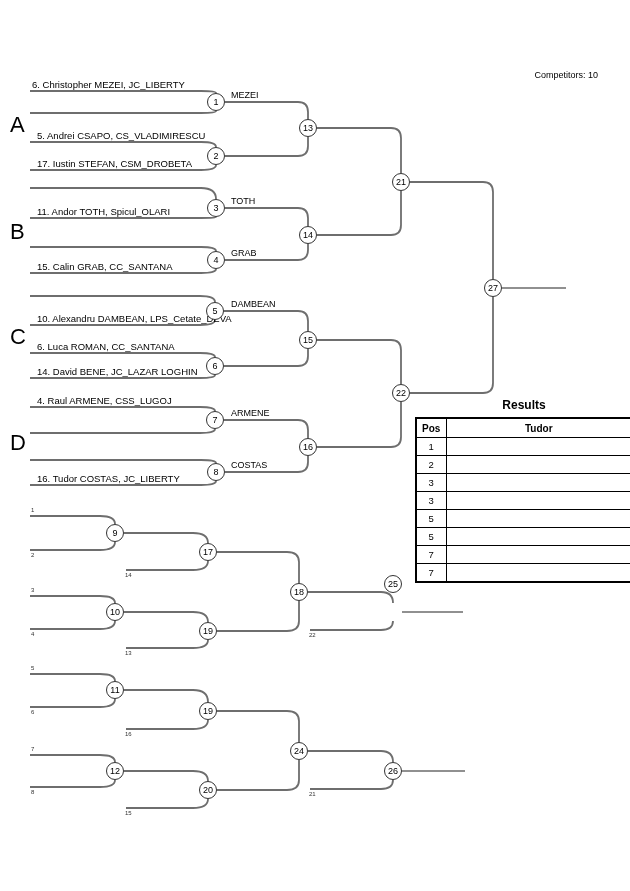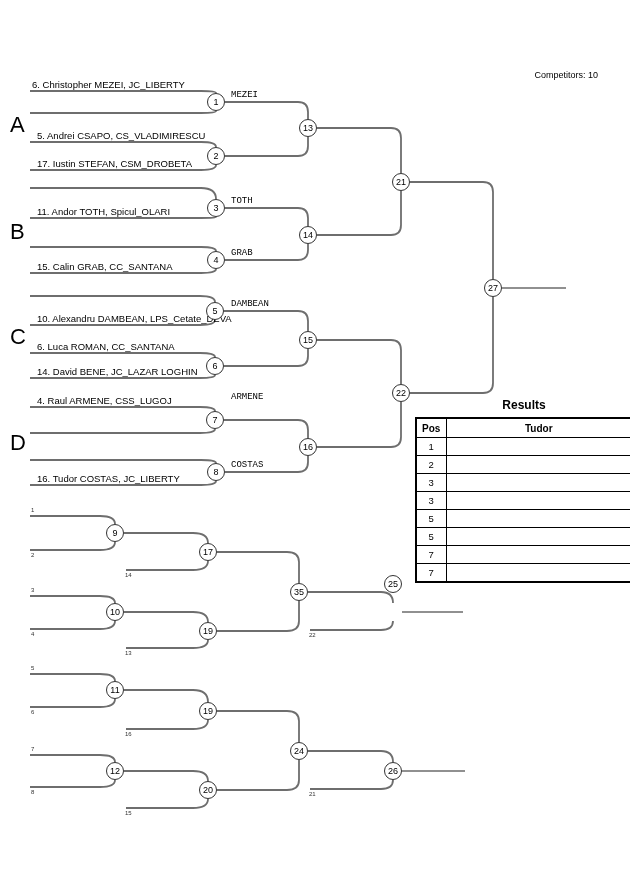--- a/index.html
+++ b/index.html
@@ -7,21 +7,21 @@
     position:relative;width:630px;height:891px;background:#ffffff;
     font-family:"Liberation Sans", sans-serif;color:#000;overflow:hidden;
   }
   .title{
     position:absolute;top:44px;left:0;width:630px;text-align:center;
     font-size:22px;font-weight:bold;white-space:pre;letter-spacing:.3px;
   }
   .competitors{position:absolute;top:70px;right:32px;font-size:9px;}
   svg.lines{position:absolute;left:0;top:0;}
   .entry{position:absolute;font-size:9.5px;white-space:nowrap;}
-  .winner{position:absolute;font-size:9px;white-space:nowrap;font-family:Liberation Mono, monospace;}
+  .winner{position:absolute;font-size:9px;white-space:nowrap;}
   .group-letter{position:absolute;font-size:22px;line-height:22px;}
   .match-circle{
     position:absolute;width:16px;height:16px;border:1.5px solid #333;
     border-radius:50%;background:#fff;font-size:9px;text-align:center;
     line-height:16px;z-index:5;
   }
   .tiny{position:absolute;font-size:6px;color:#333;line-height:6px;}
   .results{position:absolute;left:415px;top:398px;width:218px;}
   .results-title{text-align:center;font-weight:bold;font-size:12px;margin:0 0 5px 0;}
   .results table{border-collapse:collapse;width:100%;border:2px solid #000;table-layout:fixed;}
@@ -126,21 +126,21 @@
   <div class="entry" style="left:37px;top:313px">10. Alexandru DAMBEAN, LPS_Cetate_DEVA</div>
   <div class="entry" style="left:37px;top:341px">6. Luca ROMAN, CC_SANTANA</div>
   <div class="entry" style="left:37px;top:366px">14. David BENE, JC_LAZAR LOGHIN</div>
   <div class="entry" style="left:37px;top:395px">4. Raul ARMENE, CSS_LUGOJ</div>
   <div class="entry" style="left:37px;top:473px">16. Tudor COSTAS, JC_LIBERTY</div>
 
   <div class="winner" style="left:231px;top:90px">MEZEI</div>
   <div class="winner" style="left:231px;top:196px">TOTH</div>
   <div class="winner" style="left:231px;top:248px">GRAB</div>
   <div class="winner" style="left:231px;top:299px">DAMBEAN</div>
-  <div class="winner" style="left:231px;top:392px">ARMENE</div>
+  <div class="winner" style="left:231px;top:408px">ARMENE</div>
   <div class="winner" style="left:231px;top:460px">COSTAS</div>
 
   <div class="match-circle" style="left:207px;top:93px">1</div>
   <div class="match-circle" style="left:207px;top:147px">2</div>
   <div class="match-circle" style="left:207px;top:199px">3</div>
   <div class="match-circle" style="left:207px;top:251px">4</div>
   <div class="match-circle" style="left:206px;top:302px">5</div>
   <div class="match-circle" style="left:206px;top:357px">6</div>
   <div class="match-circle" style="left:206px;top:411px">7</div>
   <div class="match-circle" style="left:207px;top:463px">8</div>
@@ -153,21 +153,21 @@
   <div class="match-circle" style="left:484px;top:279px">27</div>
 
   <div class="match-circle" style="left:106px;top:524px">9</div>
   <div class="match-circle" style="left:106px;top:603px">10</div>
   <div class="match-circle" style="left:106px;top:681px">11</div>
   <div class="match-circle" style="left:106px;top:762px">12</div>
   <div class="match-circle" style="left:199px;top:543px">17</div>
   <div class="match-circle" style="left:199px;top:622px">19</div>
   <div class="match-circle" style="left:199px;top:702px">19</div>
   <div class="match-circle" style="left:199px;top:781px">20</div>
-  <div class="match-circle" style="left:290px;top:583px">35</div>
+  <div class="match-circle" style="left:290px;top:583px">18</div>
   <div class="match-circle" style="left:290px;top:742px">24</div>
   <div class="match-circle" style="left:384px;top:575px">25</div>
   <div class="match-circle" style="left:384px;top:762px">26</div>
 
   <div class="tiny" style="left:31px;top:507px">1</div>
   <div class="tiny" style="left:31px;top:552px">2</div>
   <div class="tiny" style="left:125px;top:572px">14</div>
   <div class="tiny" style="left:31px;top:587px">3</div>
   <div class="tiny" style="left:31px;top:631px">4</div>
   <div class="tiny" style="left:125px;top:650px">13</div>

